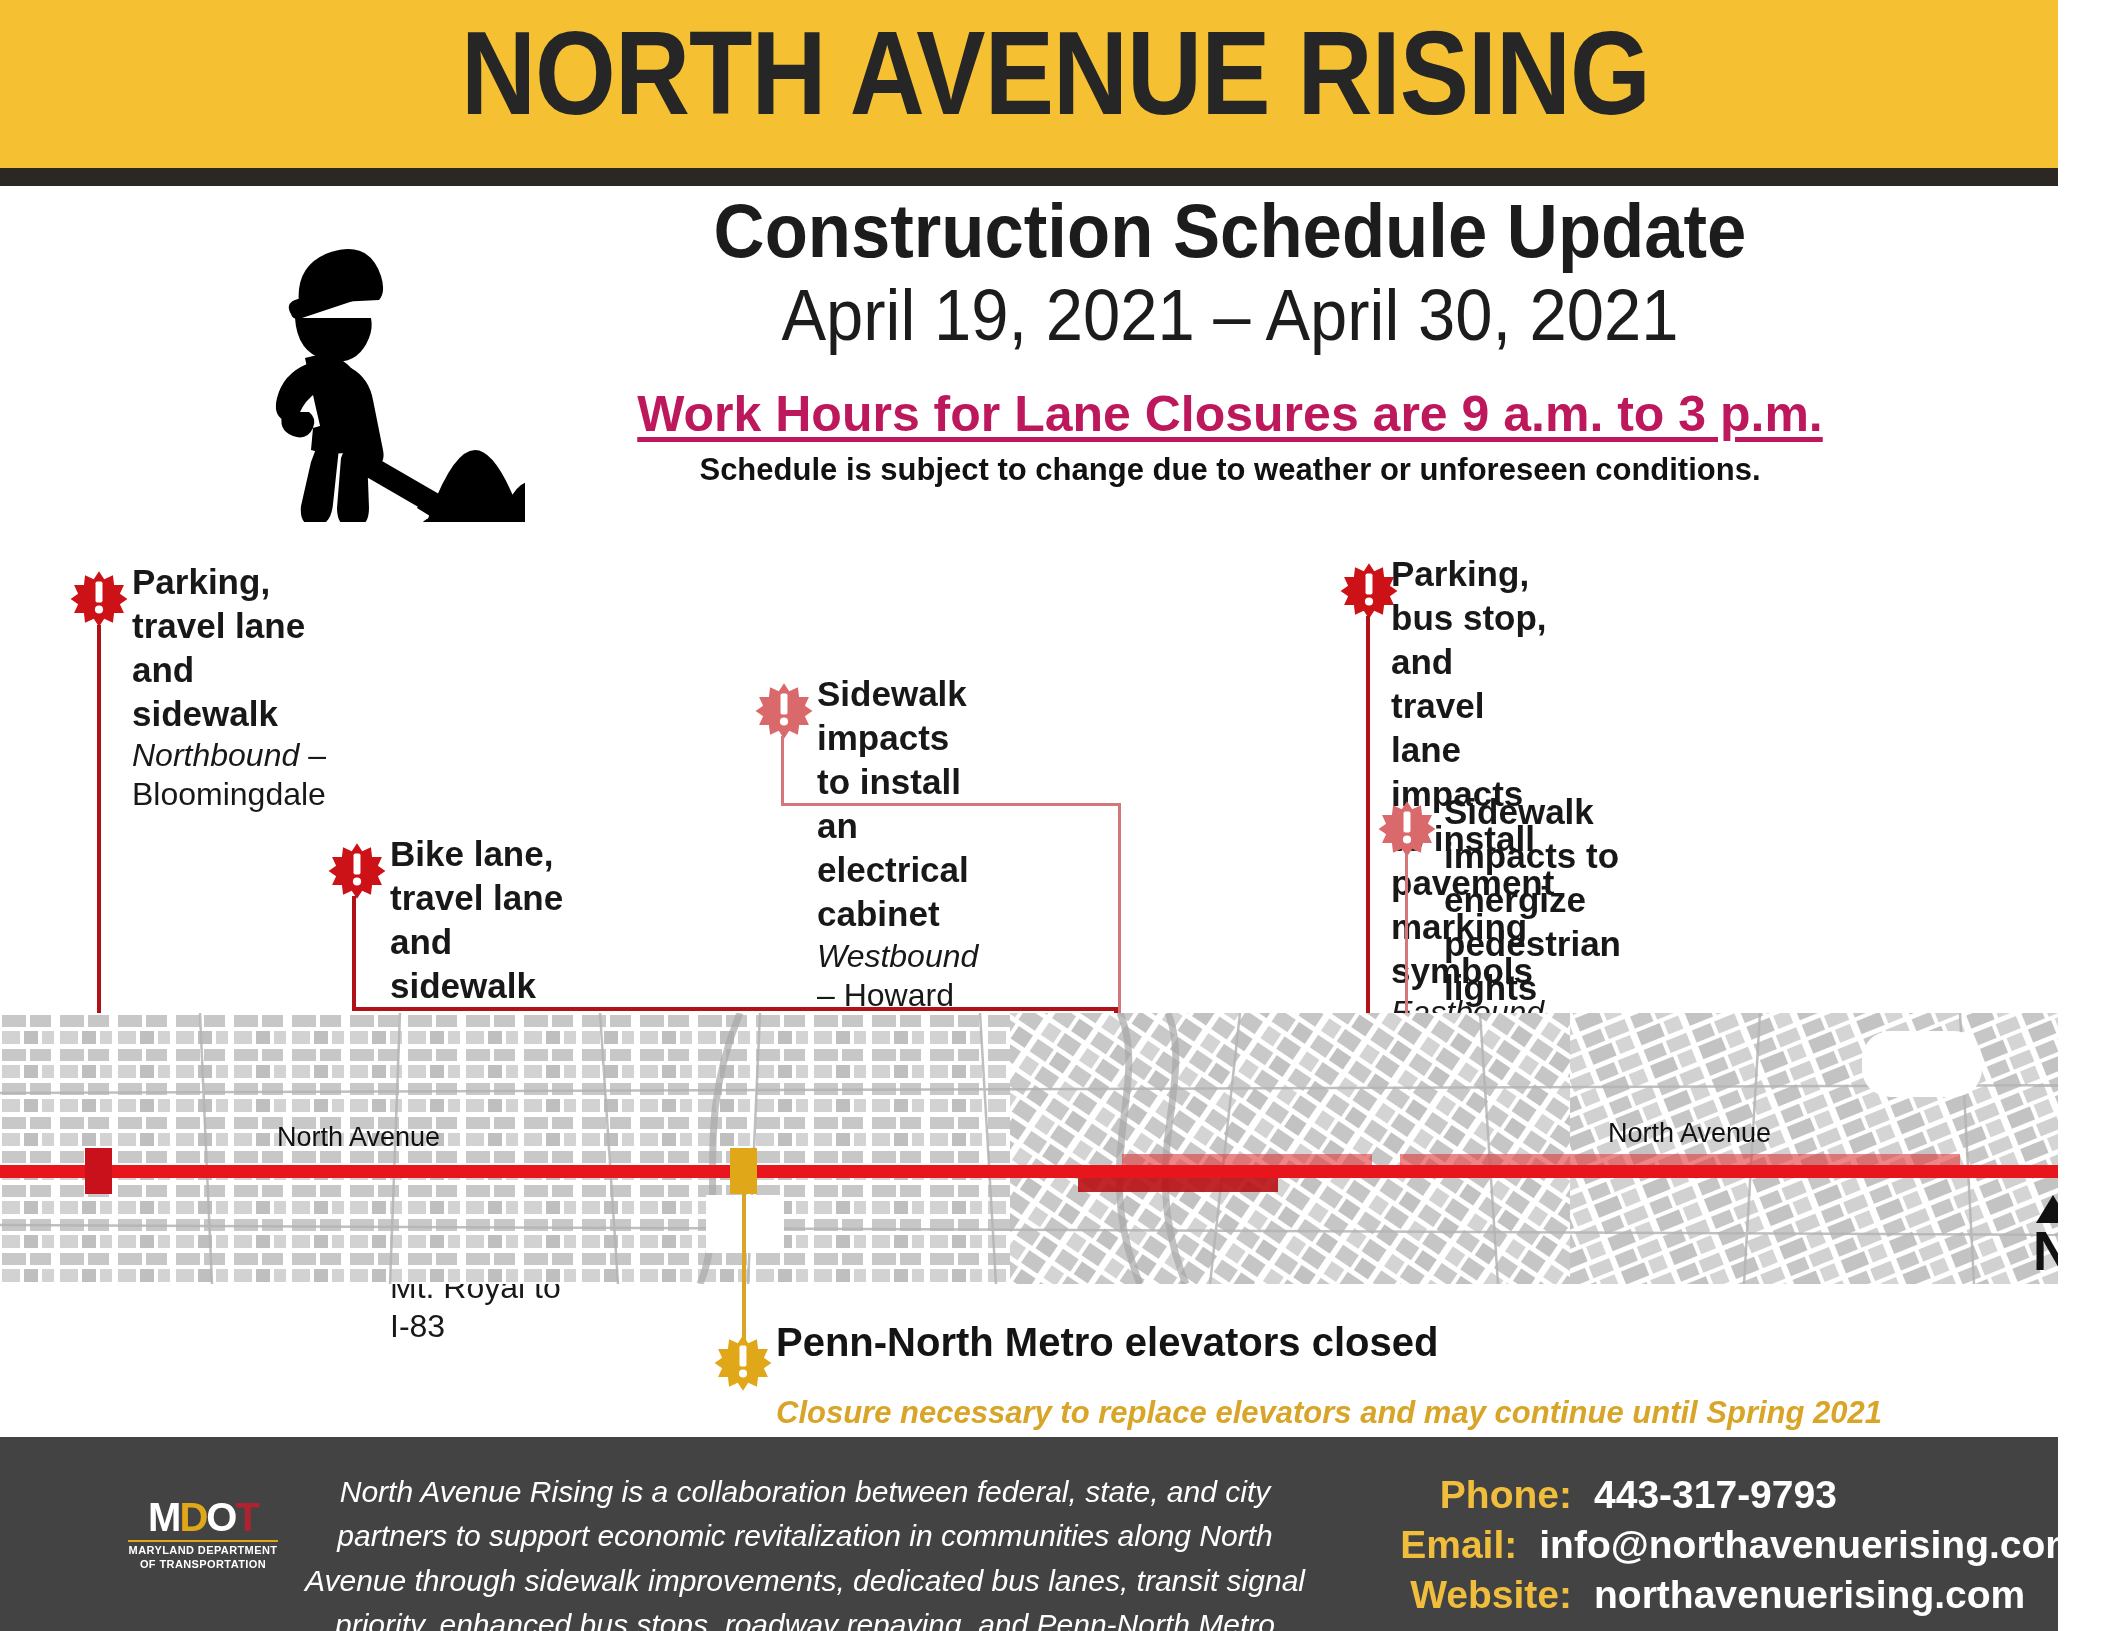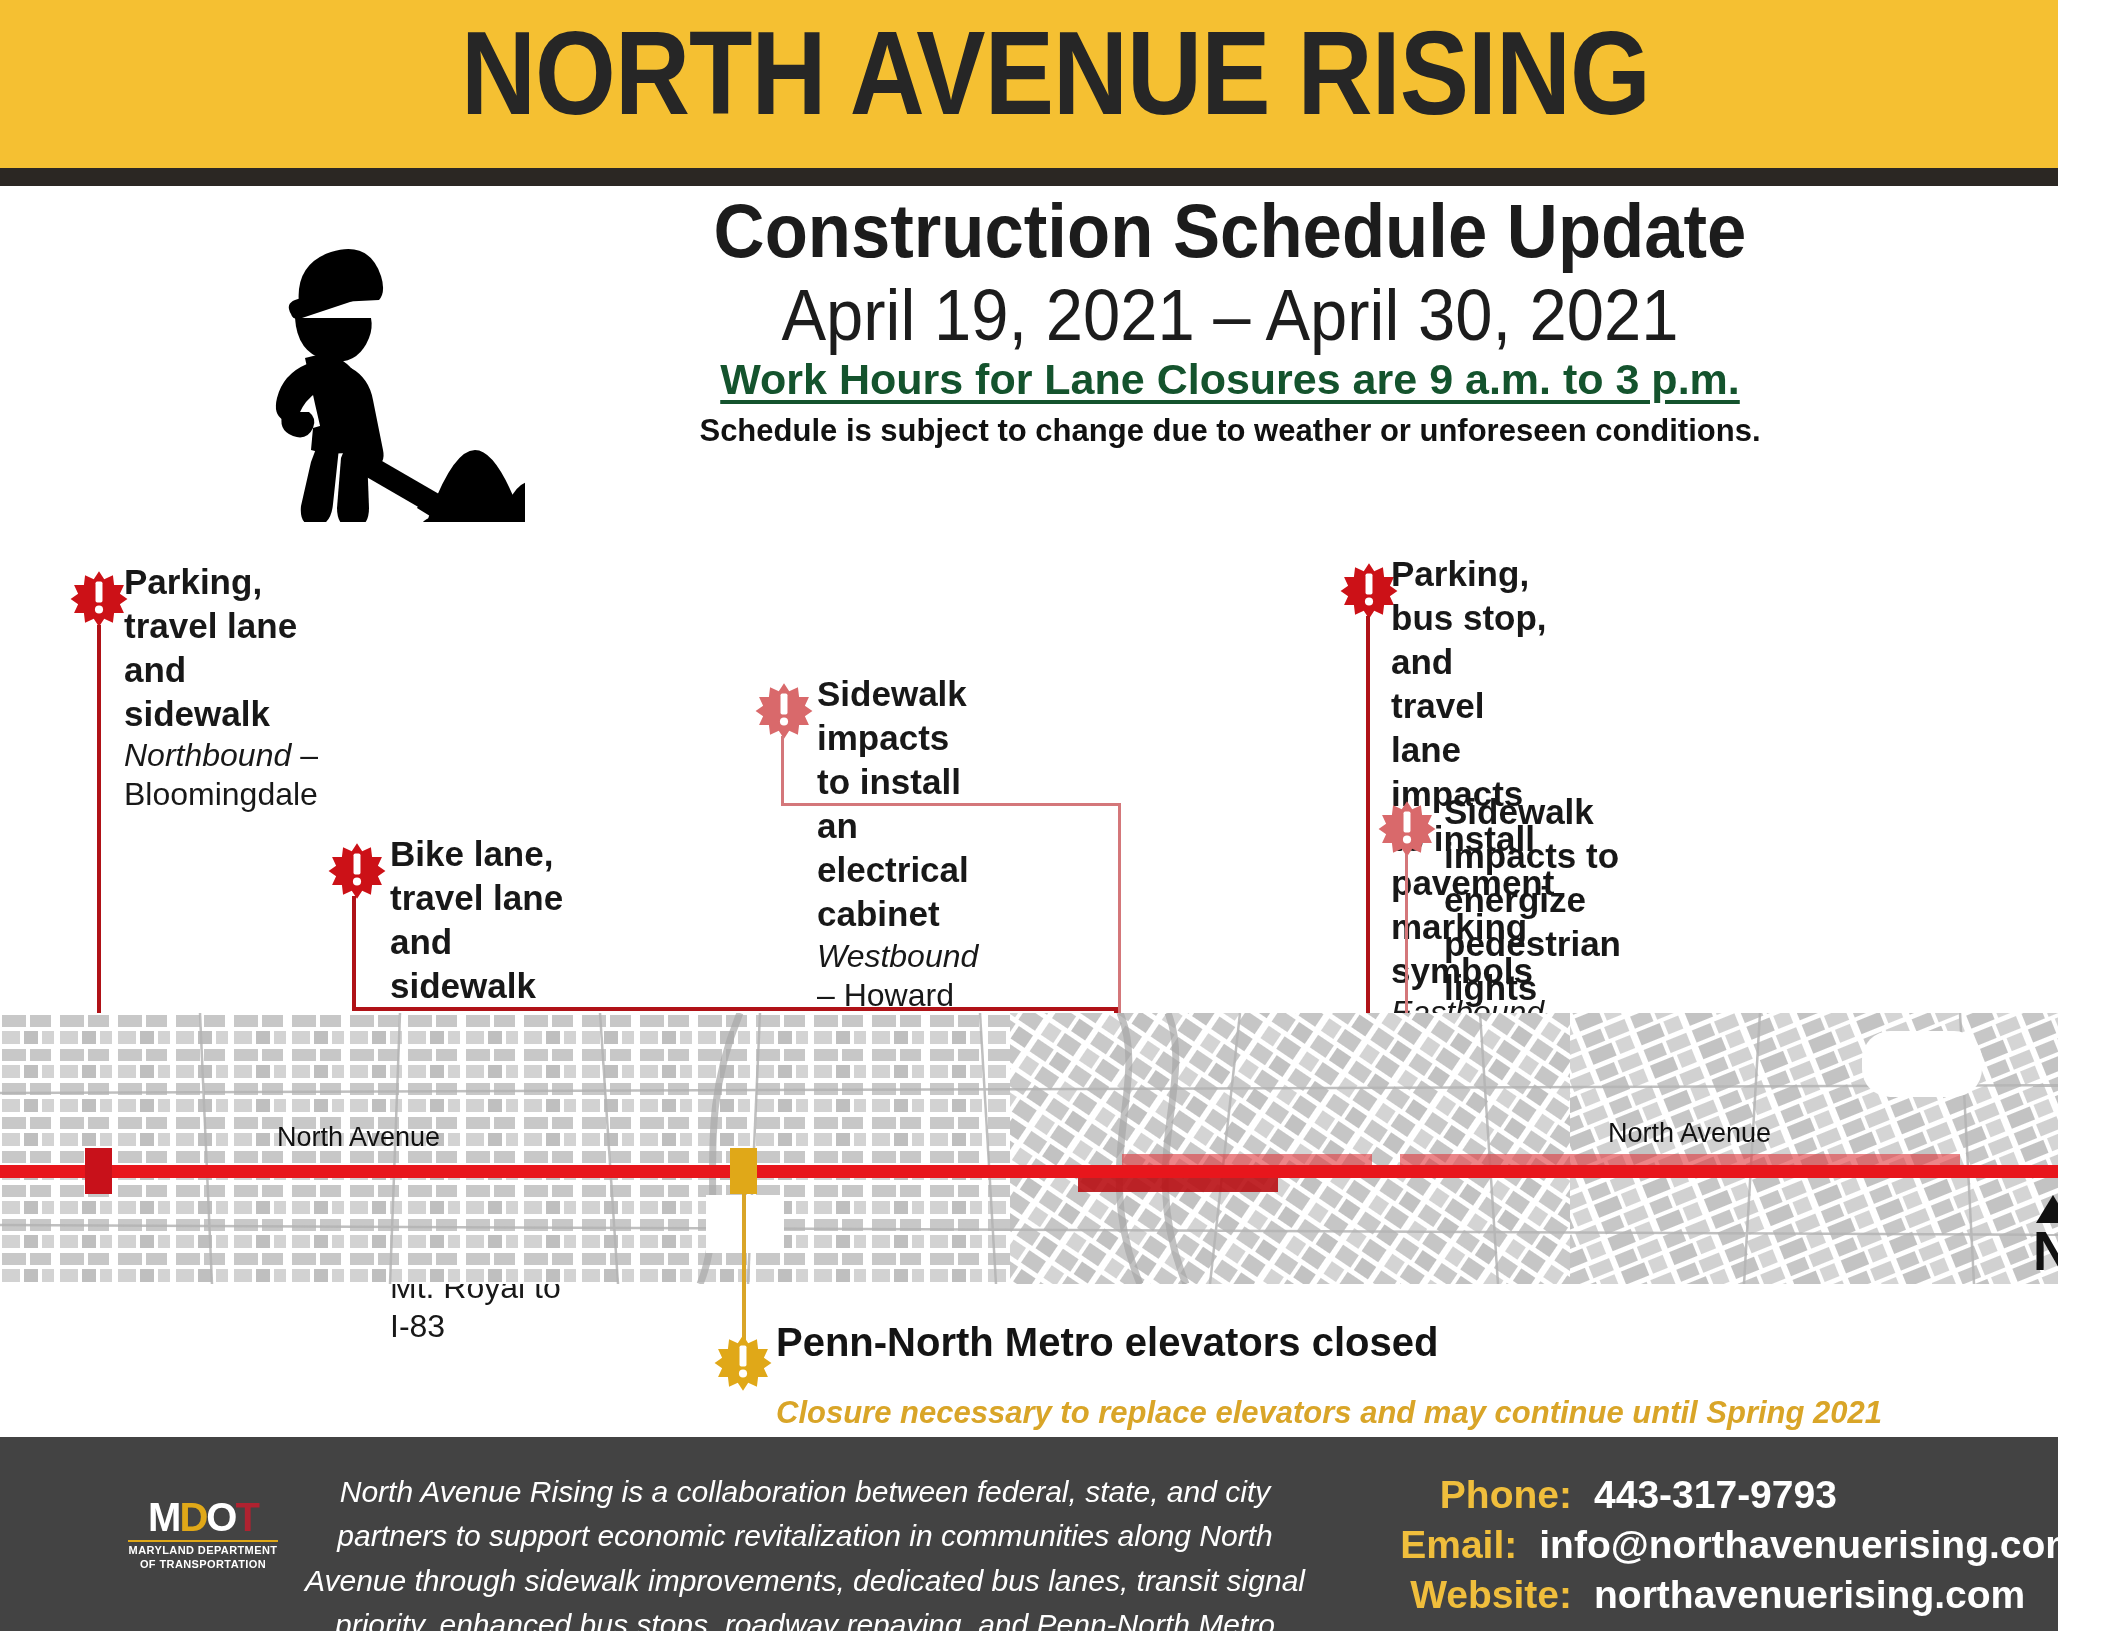--- a/index.html
+++ b/index.html
@@ -79,24 +79,25 @@
     font-family: "Liberation Sans Narrow", "Liberation Sans", sans-serif;
     font-weight: normal;
     font-size: 72px;
     line-height: 1.1;
     color: #1c1c1c;
     margin-top: 6px;
     white-space: nowrap;
     transform: scaleX(0.93);
   }
   .work-hours {
-    font-family: "Liberation Sans Narrow", "Liberation Sans", sans-serif;
-    font-weight: bold;
-    font-size: 43px;
-    color: #14532d;
+    margin-top: 30px;
+    font-family: "Liberation Sans Narrow", "Liberation Sans", sans-serif;
+    font-weight: bold;
+    font-size: 50px;
+    color: #be185d;
     text-decoration: underline;
     text-underline-offset: 6px;
     white-space: nowrap;
   }
   .work-note {
     margin-top: 9px;
     font-family: "Liberation Sans Narrow", "Liberation Sans", sans-serif;
     font-weight: bold;
     font-size: 31px;
     color: #111;
@@ -350,21 +351,21 @@
   </div>
 
   <div class="callout" style="left:60px; top:560px;">
     <div class="burst" style="left:10px; top:10px;">
       <svg viewBox="0 0 100 100" xmlns="http://www.w3.org/2000/svg">
         <polygon fill="#CC1117" points="50,2 59,16 74,9 76,26 93,26 86,41 99,50 86,59 93,74 76,74 74,91 59,84 50,98 41,84 26,91 24,74 7,74 14,59 1,50 14,41 7,26 24,26 26,9 41,16"></polygon>
         <rect x="44" y="20" width="12" height="36" rx="3" fill="#ffffff"></rect>
         <circle cx="50" cy="68" r="7" fill="#ffffff"></circle>
       </svg>
     </div>
-    <div class="callout-text" style="left:64px; top:0;">
+    <div class="callout-text" style="left:72px; top:0;">
       <div class="callout-title">Parking, travel lane and sidewalk</div>
       <div class="callout-sub">
         <em>Northbound</em>
         <span>– Bloomingdale</span>
       </div>
     </div>
   </div>
   <div class="leader" style="left:97px; top:625px; width:4px; height:540px;"></div>
 
   <div class="callout" style="left:745px; top:672px;">

